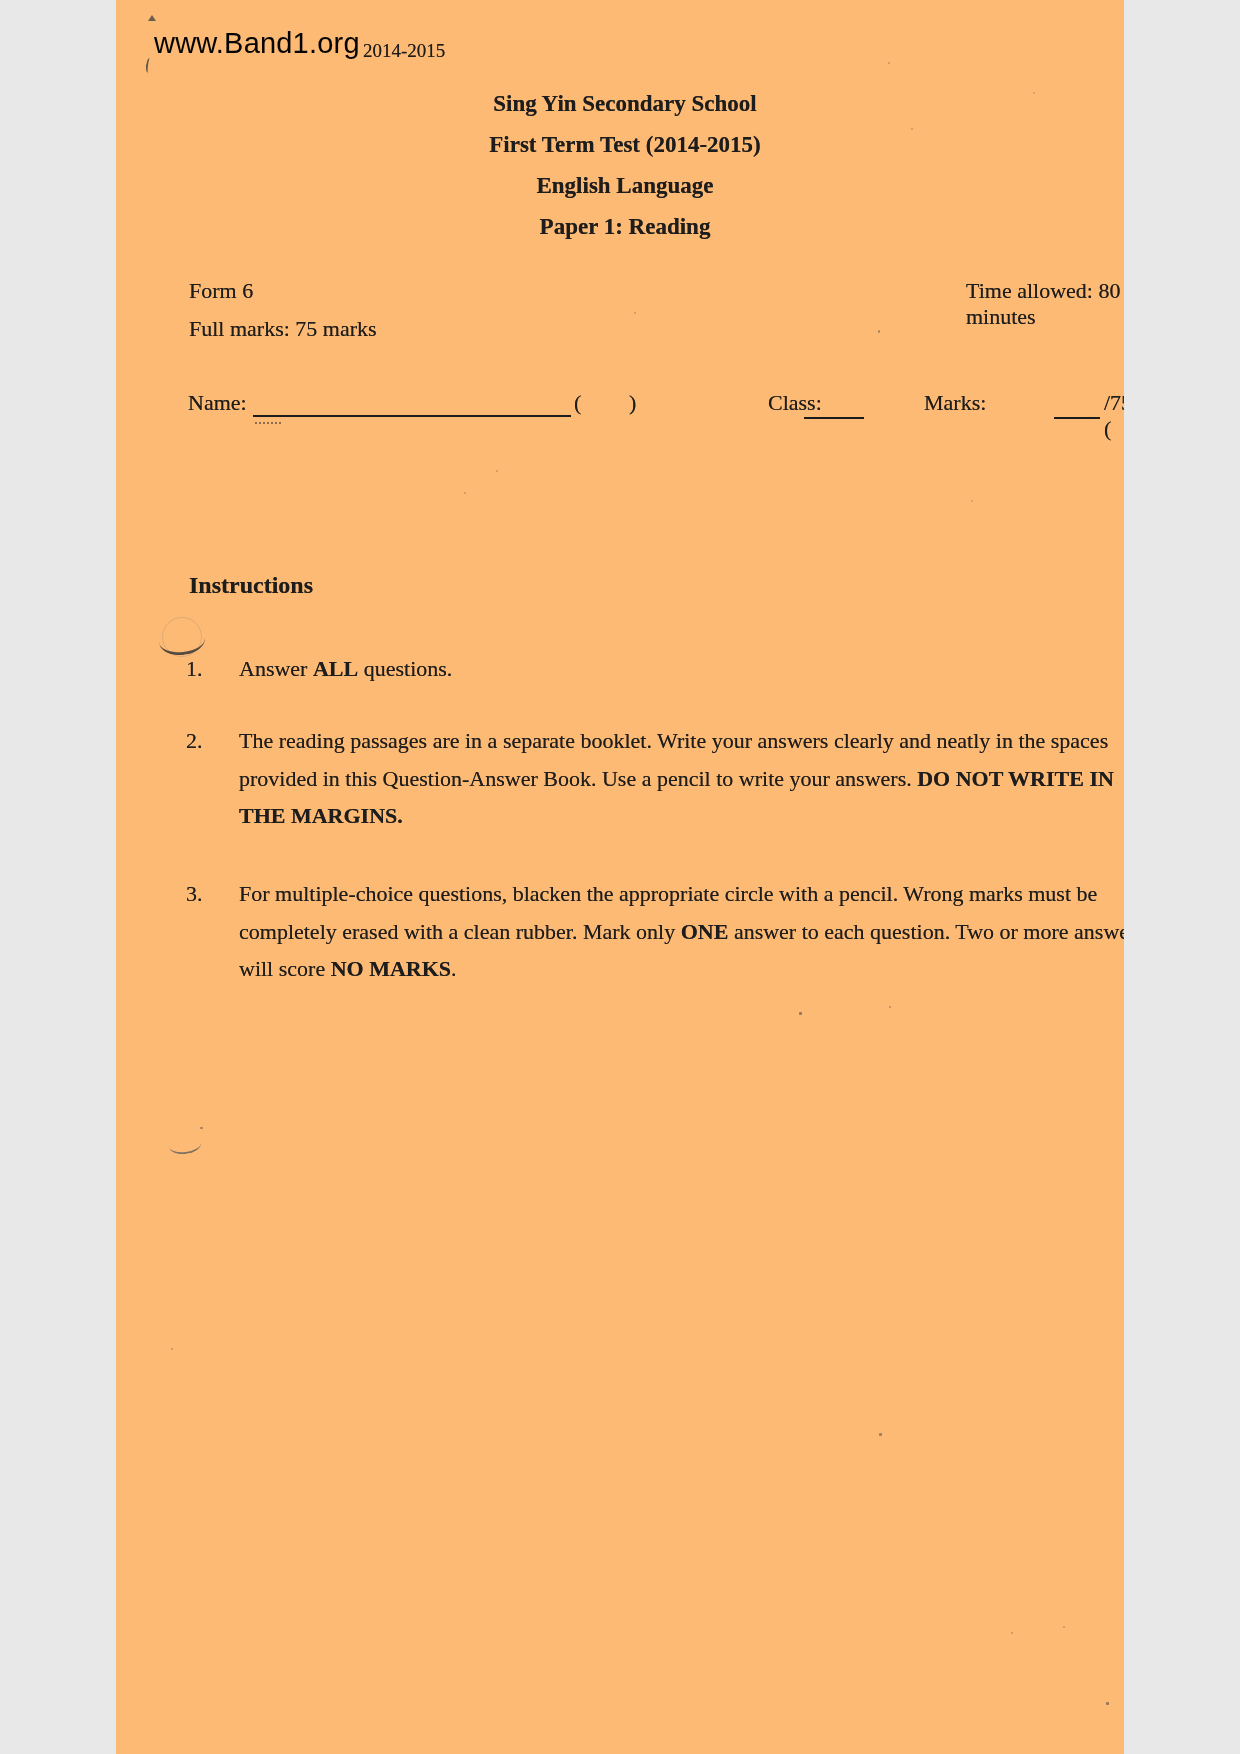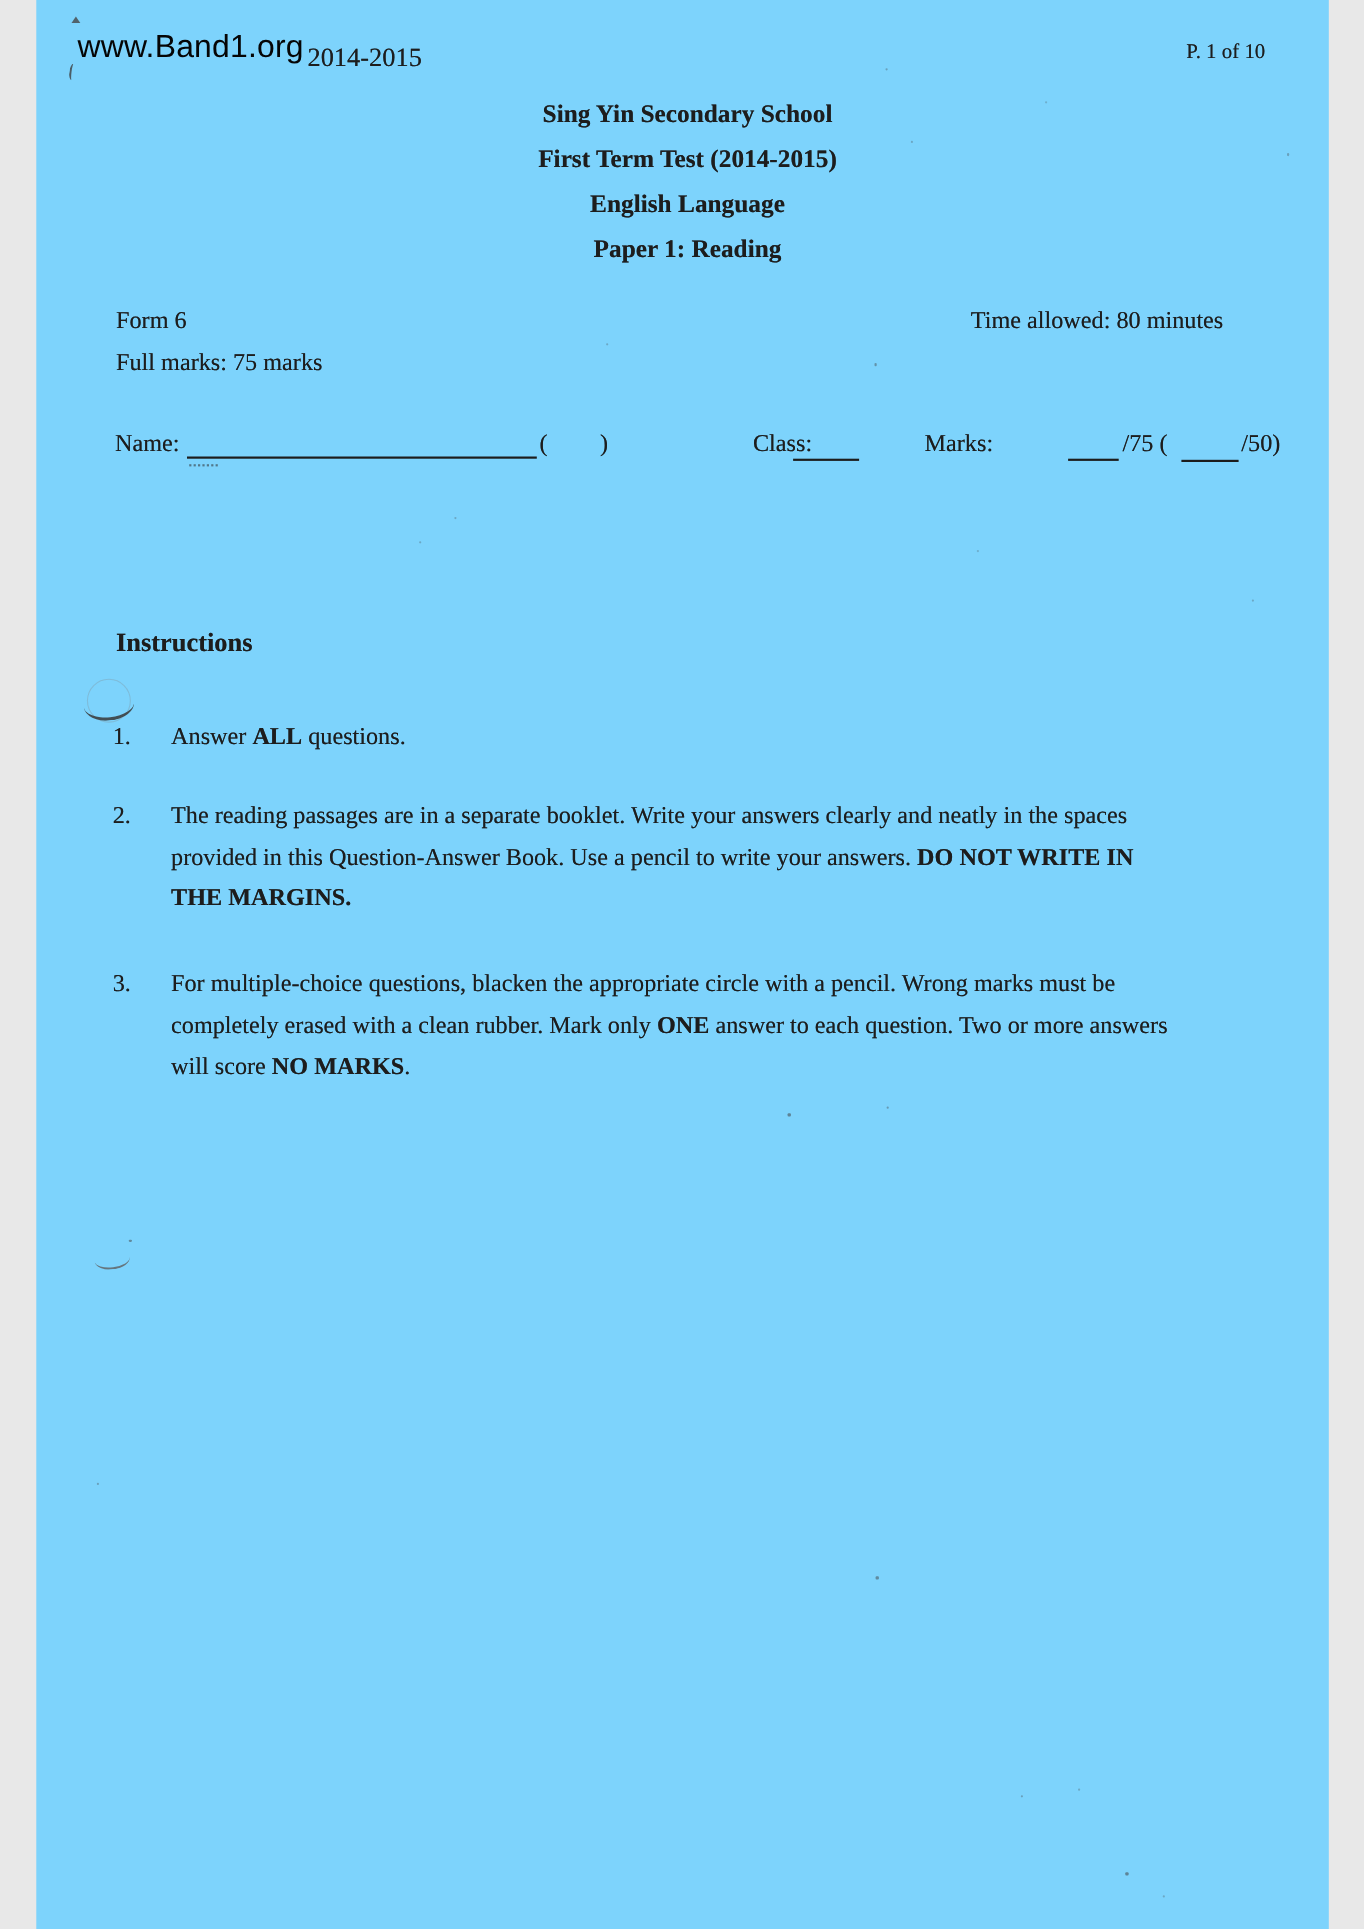--- a/index.html
+++ b/index.html
@@ -1,33 +1,33 @@
 <!DOCTYPE html>
 <html><head>
 <meta charset="utf-8">
 <style>
   html,body{margin:0;padding:0;background:#e8e8e8;}
   .page{
     position:relative;
-    width:1175px;height:1754px;
+    width:1008px;height:1754px;
     margin:0 auto;
-    background:#7dd3fc;
+    background:#fdba74;
     overflow:hidden;
     font-family:"Liberation Serif", serif;
     color:#1d1d1d;
   }
   .scan-ink{ text-shadow:0 0 .5px rgba(20,20,20,.65); }
 
   
   .watermark{
     position:absolute;left:38px;top:27px;
     font-family:"Liberation Sans", sans-serif;
     font-size:29px;color:#050505;letter-spacing:.2px;
   }
-  .hdr-year{position:absolute;left:247px;top:40px;font-size:24px;}
+  .hdr-year{position:absolute;left:247px;top:40px;font-size:19px;}
   .hdr-center{position:absolute;left:0;top:39px;width:100%;text-align:center;font-size:19px;}
   .hdr-page{position:absolute;left:1046px;top:37px;font-size:19px;}
 
   
   .title-block{
     position:absolute;left:0;top:83px;width:100%;
     text-align:center;font-weight:bold;font-size:23px;line-height:41px;
     transform:translateX(5px);
   }
 

